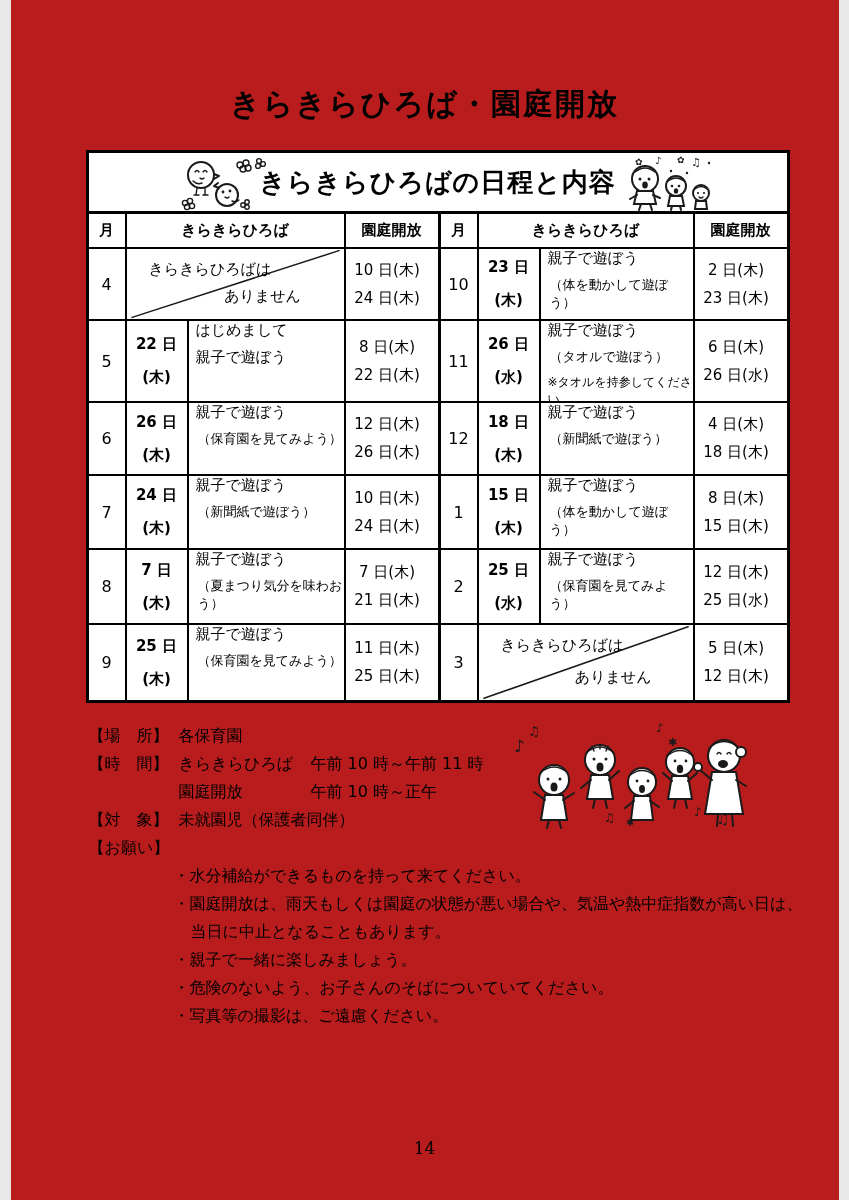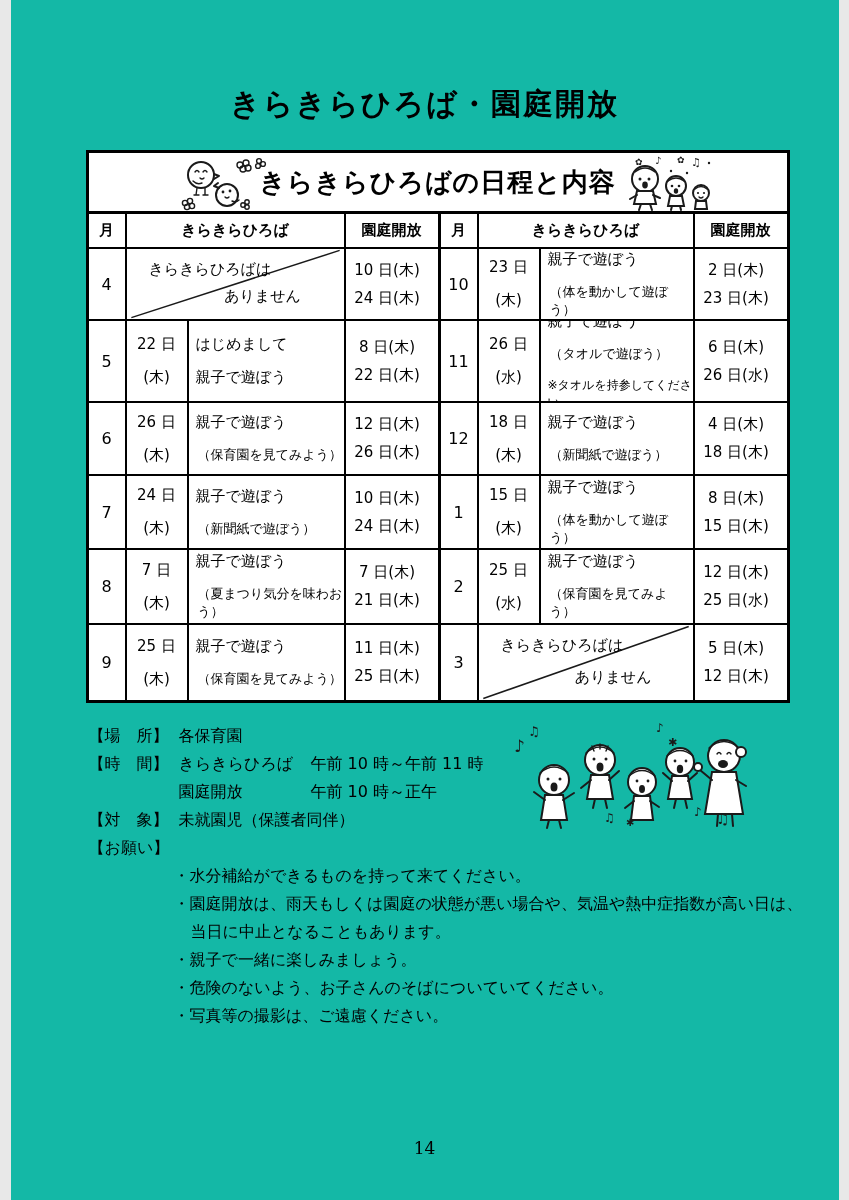--- a/index.html
+++ b/index.html
@@ -1,16 +1,16 @@
 <!DOCTYPE html>
 <html><head>
 <meta charset="utf-8">
 <style>
   html,body{margin:0;padding:0;background:#e8e8e8;}
-  .sheet{position:relative;width:828px;height:1200px;background:#14b8a6;margin:0 auto;
+  .sheet{position:relative;width:828px;height:1200px;background:#b91c1c;margin:0 auto;
          font-family:"DejaVu Sans","Liberation Sans",sans-serif;color:#000;overflow:hidden;}
   
   .main-title{position:absolute;top:84px;left:0;width:100%;text-align:center;
               font-size:30px;font-weight:bold;letter-spacing:2px;}
   
   .stable{position:absolute;left:75px;top:150px;width:704px;border:3px solid #000;
           box-sizing:border-box;background:#fff;}
   .titleband{position:relative;height:58px;border-bottom:3px solid #000;
              display:flex;align-items:center;justify-content:center;}
   .titleband .ttl{font-size:26px;font-weight:bold;letter-spacing:1px;}
@@ -19,22 +19,22 @@
   .band-icon.parade{right:66px;}
   .trow{display:flex;border-bottom:2px solid #000;}
   .trow.last{border-bottom:none;}
   .thead{height:33px;}
   .half{display:flex;width:349px;box-sizing:border-box;}
   .half.rightside{border-left:3px solid #000;}
   .cell{border-right:2px solid #000;box-sizing:border-box;display:flex;flex-direction:column;
         align-items:center;justify-content:center;overflow:hidden;}
   .cell:last-child{border-right:none;}
   .month{width:38px;flex:0 0 38px;font-size:16px;}
-  .datec{width:62px;flex:0 0 62px;font-size:15px;gap:14px;text-align:center;}
-  .contentc{flex:1 1 auto;align-items:flex-start;justify-content:center;gap:14px;padding-left:7px;}
+  .datec{width:62px;flex:0 0 62px;font-size:15px;gap:14px;text-align:center;font-weight:bold;}
+  .contentc{flex:1 1 auto;align-items:flex-start;justify-content:flex-start;gap:8px;padding-left:7px;}
   .contentc .c1{font-size:15px;}
   .contentc .c2{font-size:13px;padding-left:2px;}
   .contentc .c3{font-size:12px;}
   .gardenc{width:92px;flex:0 0 92px;align-items:center;gap:9px;font-size:15px;padding-right:9px;}
   .nonec{flex:1 1 auto;position:relative;border-right:2px solid #000;box-sizing:border-box;}
   .nonec svg.diag{position:absolute;left:0;top:0;width:100%;height:100%;}
   .nonec .none1{position:absolute;top:11px;left:22px;font-size:15px;}
   .nonec .none2{position:absolute;bottom:13px;left:45%;font-size:15px;}
   .hcell{font-size:15px;font-weight:bold;justify-content:center;}
   .hiroba-h{flex:1 1 auto;}

